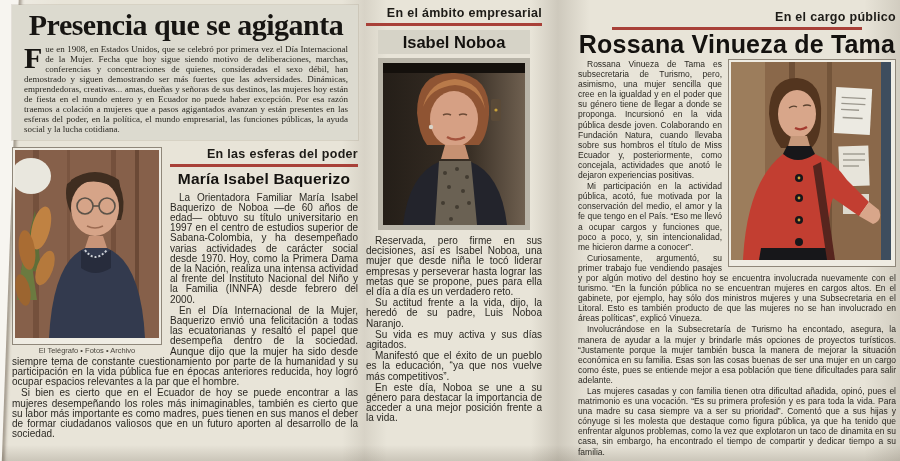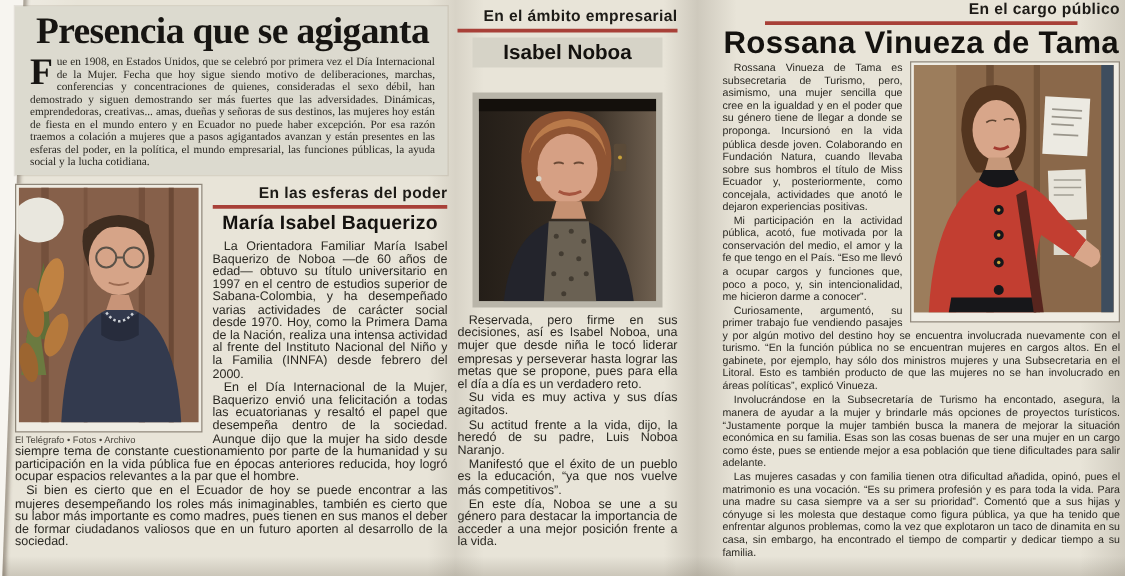--- a/index.html
+++ b/index.html
@@ -63,37 +63,37 @@
     font-size:10px;line-height:10.2px;text-align:justify;
     margin:0 0 1px 0;text-indent:9px;color:#2b2923;
   }
 
   
   .left-article{margin-top:7px;}
   .photo-fig{margin:0;padding:0;}
   .photo-fig.leftfig{float:left;width:150px;margin-right:8px;}
   .photo-frame{display:block;border:1px solid #8f877a;background:#efece3;padding:2px;}
   .photo-caption{
-    font-size:7.5px;color:#4a463e;text-align:left;margin-top:2px;line-height:8px;
+    font-size:7.5px;color:#4a463e;text-align:center;margin-top:2px;line-height:8px;
   }
   .beside{overflow:hidden;} 
   .left-article .name-head{font-size:15.5px;line-height:16.5px;}
 
   
   .col-mid{padding-top:6px;}
   .mid-headline{
-    width:152px;margin:0 auto 20px auto;background:#d6d3c7;
+    width:152px;margin:0 auto 4px auto;background:#d6d3c7;
     font-weight:bold;font-size:16.5px;line-height:20px;text-align:center;color:#14120f;
     padding:2px 0;
   }
   .mid-photo-wrap{width:152px;margin:0 auto 6px auto;background:#b9b5a9;padding:5px;box-sizing:border-box;}
   .mid-photo-wrap svg{display:block;}
 
   
-  .col-right{padding-top:0;}
+  .col-right{padding-top:10px;}
   .right-rule{width:250px;margin:0 auto 4px auto;}
   .right-head{font-size:25px;line-height:20px;}
   .right-article{margin-top:4px;}
   .photo-fig.rightfig{float:right;width:168px;margin:0 0 3px 6px;}
   .col-right p.body{font-size:8.5px;line-height:10.1px;}
 </style>
 </head>
 <body>
 
 <div class="page">
@@ -198,22 +198,22 @@
               <circle cx="60" cy="140" r="2"></circle>
             <circle cx="74" cy="144" r="2"></circle>
               <circle cx="86" cy="140" r="2"></circle>
               <circle cx="68" cy="156" r="2"></circle>
           </g>
         </g>
       </svg>
     </div>
 
     <p class="body">Reservada, pero firme en sus decisiones, así es Isabel Noboa, una mujer que desde niña le tocó liderar empresas y perseverar hasta lograr las metas que se propone, pues para ella el día a día es un verdadero reto.</p>
+    <p class="body">Su actitud frente a la vida, dijo, la heredó de su padre, Luis Noboa Naranjo.</p>
     <p class="body">Su vida es muy activa y sus días agitados.</p>
-    <p class="body">Su actitud frente a la vida, dijo, la heredó de su padre, Luis Noboa Naranjo.</p>
     <p class="body">Manifestó que el éxito de un pueblo es la educación, “ya que nos vuelve más competitivos”.</p>
     <p class="body">En este día, Noboa se une a su género para destacar la importancia de acceder a una mejor posición frente a la vida.</p>
   </div>
 
   <div class="col col-right">
     <div class="kicker">En el cargo público</div>
     <div class="red-rule right-rule"></div>
     <h2 class="name-head right-head">Rossana Vinueza de Tama</h2>
 
     <div class="right-article">

